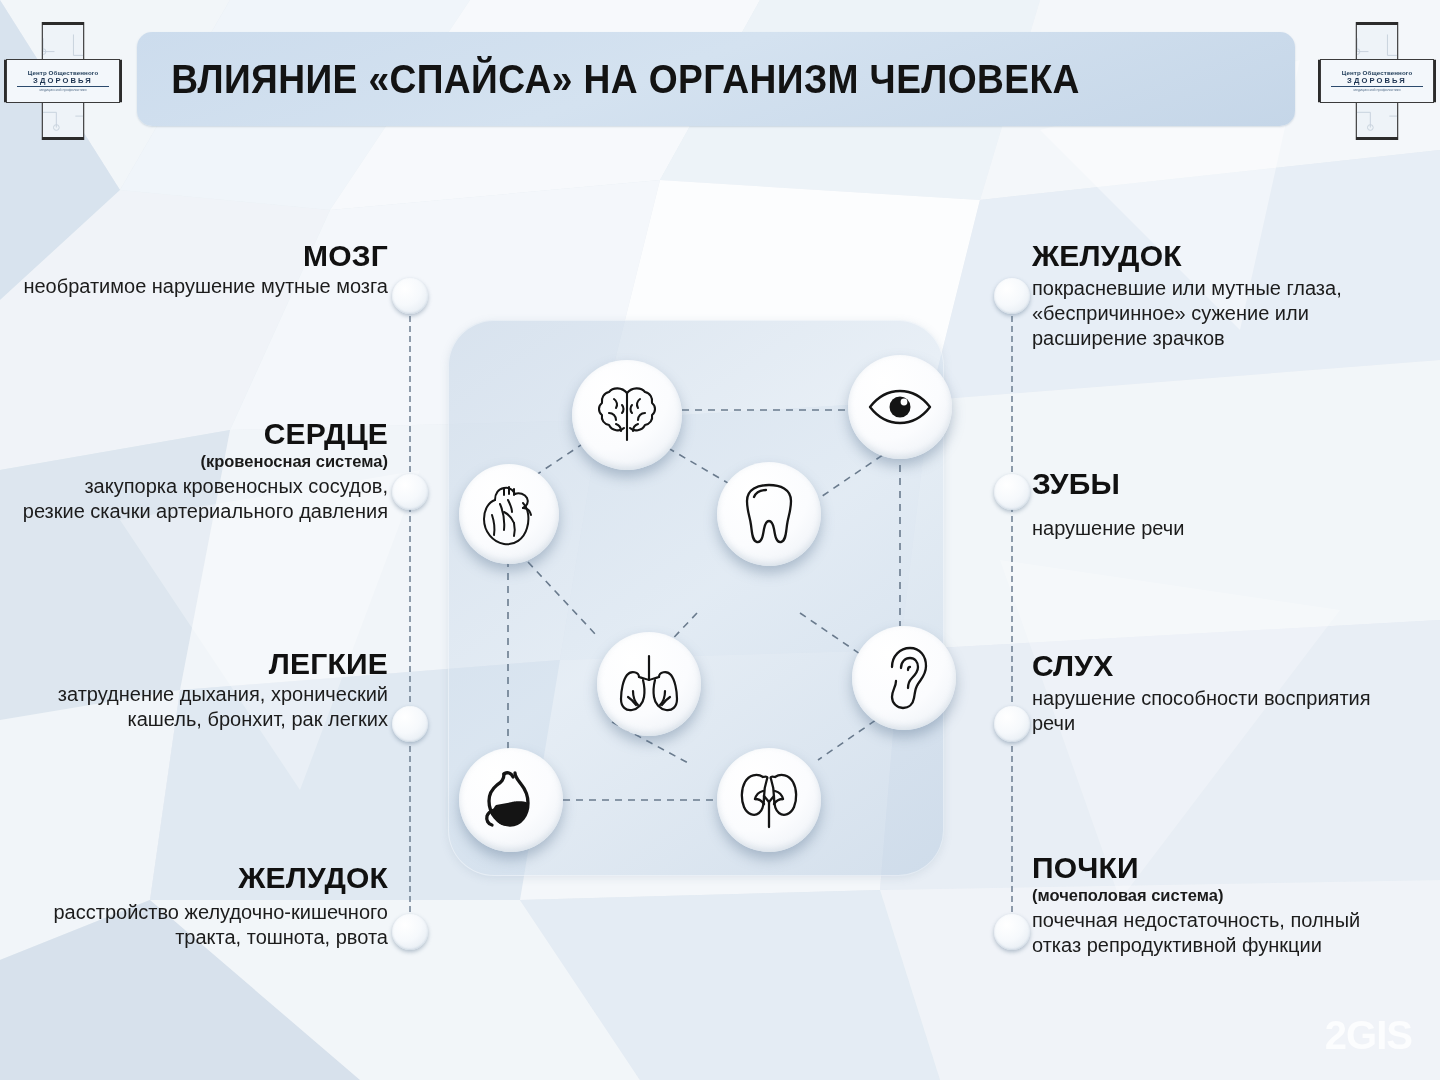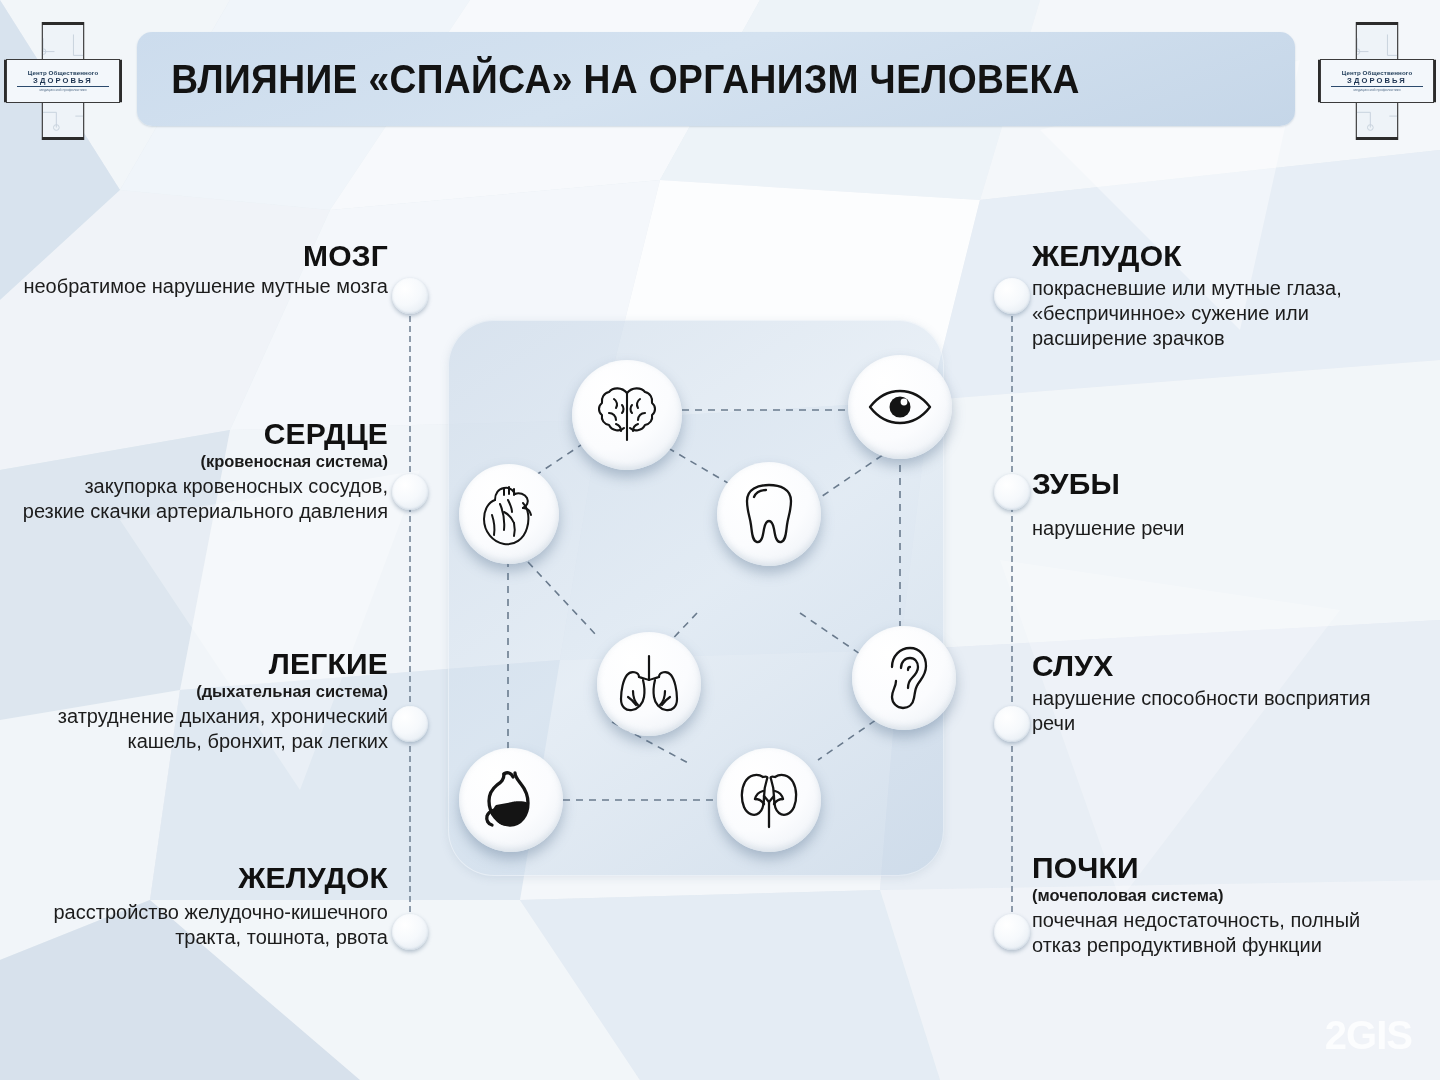--- a/index.html
+++ b/index.html
@@ -217,21 +217,20 @@
 </div>
 
 <div class="block l" style="left:20px; top:418px; width:368px;">
   <div class="b-title">СЕРДЦЕ</div>
   <div class="b-sub">(кровеносная система)</div>
   <div class="b-body">закупорка кровеносных сосудов, резкие скачки артериального давления</div>
 </div>
 
 <div class="block l" style="left:20px; top:648px; width:368px;">
   <div class="b-title">ЛЕГКИЕ</div>
-  <div class="b-sub">(дыхательная система)</div>
   <div class="b-body">затруднение дыхания, хронический кашель, бронхит, рак легких</div>
 </div>
 
 <div class="block l" style="left:20px; top:862px; width:368px;">
   <div class="b-title">ЖЕЛУДОК</div>
   <div class="b-body" style="margin-top:6px;">расстройство желудочно-кишечного тракта, тошнота, рвота</div>
 </div>
 
 <div class="block r" style="left:1032px; top:240px; width:352px;">
   <div class="b-title">ЖЕЛУДОК</div>

